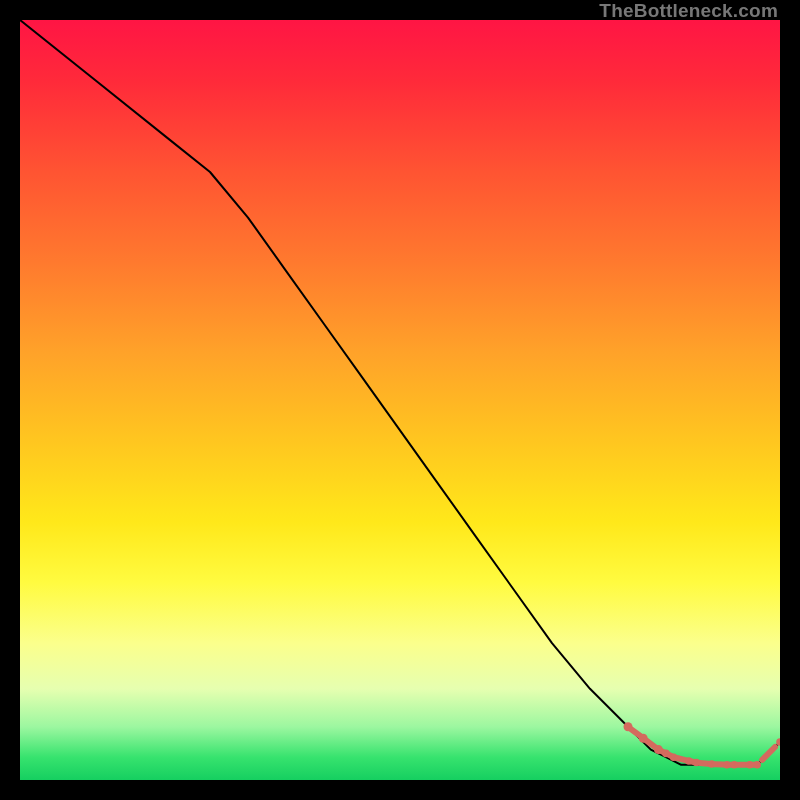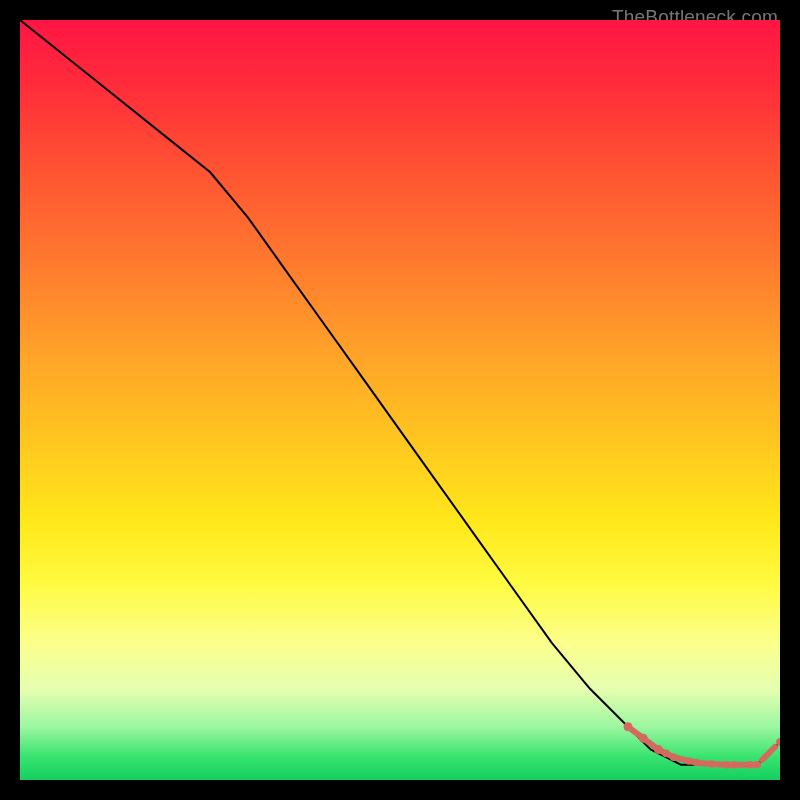--- a/index.html
+++ b/index.html
@@ -35,25 +35,25 @@
       #fbff8c 82%,
       #e6ffb0 88%,
       #9cf7a0 93%,
       #37e36e 97%,
       #15cf60 100%
     );
     overflow: hidden;
   }
   .attribution {
     position: absolute;
-    top: 6px;
+    top: 0;
     right: 22px;
     color: #777;
     font-size: 19px;
-    font-weight: 400;
+    font-weight: 700;
     letter-spacing: 0.2px;
   }
   svg.overlay {
     position: absolute;
     left: 0;
     top: 0;
     width: 760px;
     height: 760px;
   }
   .curve {

